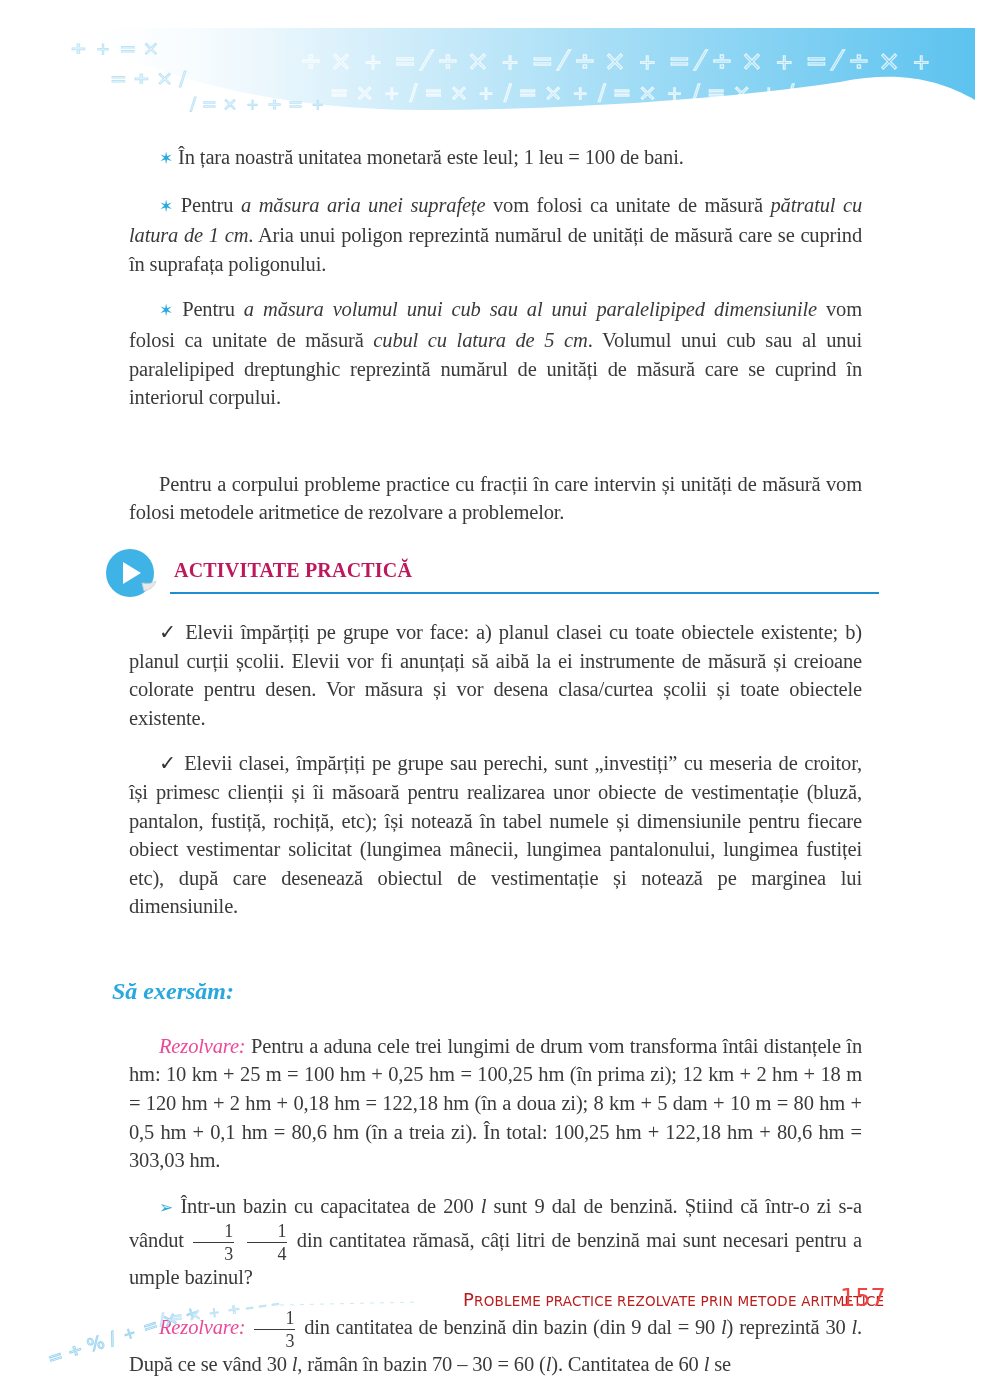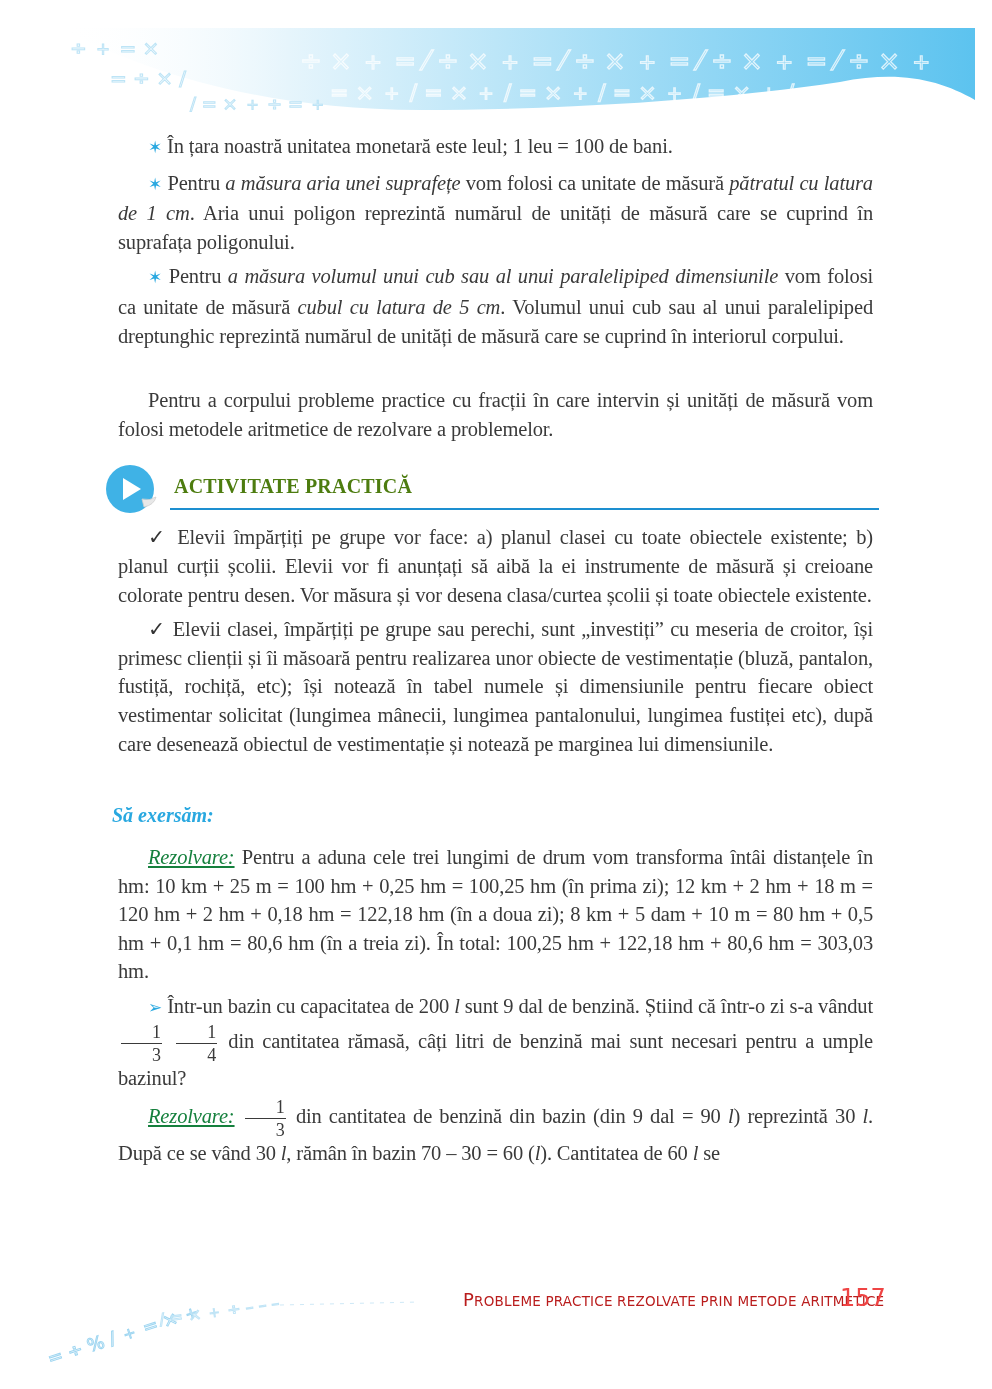--- a/index.html
+++ b/index.html
@@ -1,36 +1,36 @@
 <!DOCTYPE html>
 <html><head>
 <meta charset="utf-8">
 <style>
   html, body { margin: 0; padding: 0; background: #ffffff; }
   body { width: 992px; height: 1389px; position: relative; overflow: hidden;
          font-family: "Liberation Serif", "DejaVu Serif", serif; color: #3a3a3a; }
   .banner { position: absolute; left: 0; top: 0; width: 992px; height: 130px; }
   .footer-deco { position: absolute; left: 0; top: 1280px; width: 450px; height: 100px; }
   .content { position: absolute; left: 112px; top: 126px; width: 767px; }
-  p.par { margin: 6px; font-size: 20.5px; line-height: 28.6px; text-align: justify;
+  p.par { margin: 17px; font-size: 20.5px; line-height: 28.6px; text-align: justify;
           text-indent: 30px; letter-spacing: -0.15px; }
   .gap { height: 24px; }
   .gap-sm { height: 10px; }
   .gap-lg { height: 40px; }
   .star { color: #29a8e0; font-size: 17px; }
   .check { color: #333; }
   .arrow { color: #29a8e0; font-size: 17px; }
   i.em { font-style: italic; }
-  .blue-i { color: #15803d; font-style: italic; text-decoration: underline; }
+  .blue-i { color: #ec4899; font-style: italic; }
   .section { position: relative; height: 56px; margin: 18px 0 6px 0; }
   .section .badge { position: absolute; left: -8px; top: 0; width: 56px; height: 56px; }
   .section .title { position: absolute; left: 62px; top: 14px; font-size: 20px; font-weight: bold;
-                    color: #4d7c0f; letter-spacing: 0.2px; }
+                    color: #be185d; letter-spacing: 0.2px; }
   .section .rule { position: absolute; left: 58px; right: 0; top: 47px; height: 2px; background: #1d8fd0; }
-  .subhead { margin: 0; font-size: 20px; font-weight: bold; font-style: italic; color: #29a8e0; }
+  .subhead { margin: 0; font-size: 24px; font-weight: bold; font-style: italic; color: #29a8e0; }
   .frac { display: inline-block; vertical-align: middle; text-align: center; line-height: 1; margin: 0 3px; }
   .frac span { display: block; font-size: 18px; }
   .frac .num { border-bottom: 1px solid #3a3a3a; padding: 0 1px 2px; }
   .frac .den { padding-top: 2px; }
   .footer-text { position: absolute; left: 428px; top: 1289px; font-family: "DejaVu Sans", sans-serif;
                  color: #b91c1c; font-size: 13.5px; letter-spacing: 0.2px; margin-left: 35px; }
   .footer-text .cap { font-size: 18px; }
   .page-num { position: absolute; left: 840px; top: 1284px; font-family: "DejaVu Sans", sans-serif;
               color: #ef4444; font-size: 24px; }
 </style>

